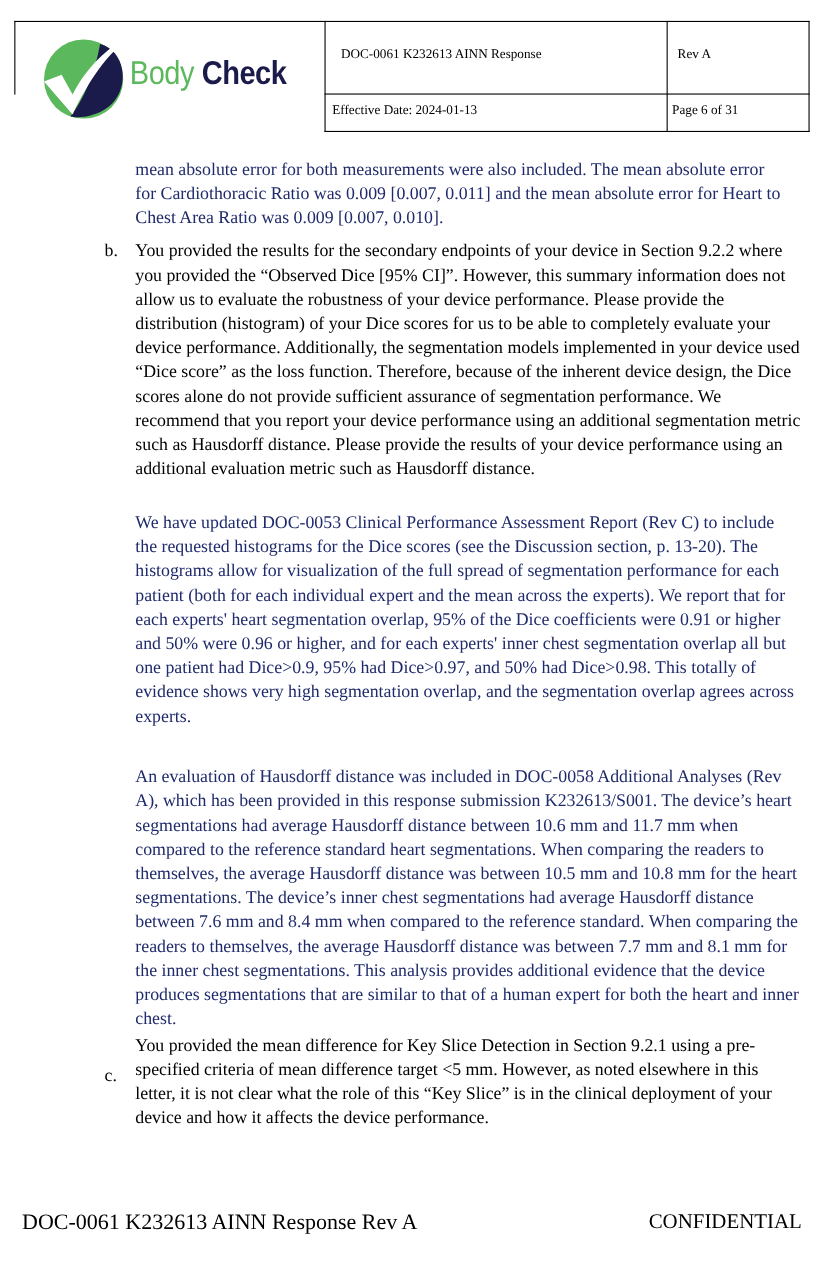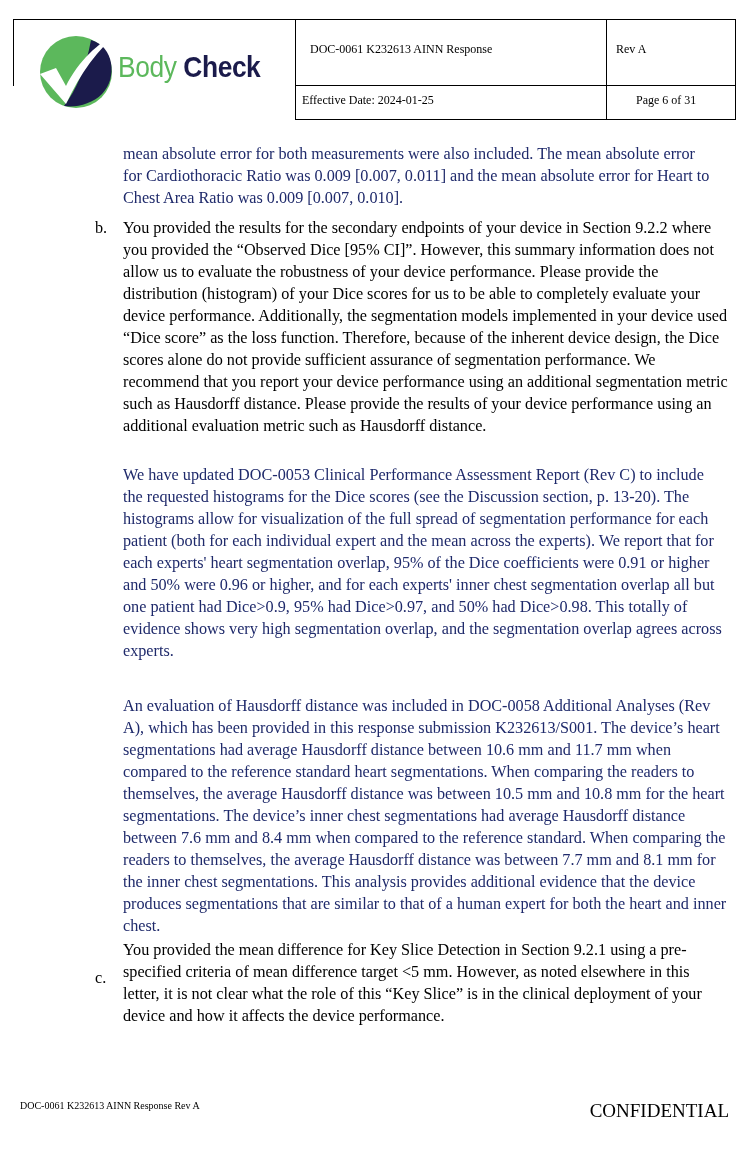--- a/index.html
+++ b/index.html
@@ -10,21 +10,21 @@
   .vline { position: absolute; background: #000; width: 1px; }
   .logo { position: absolute; left: 36px; top: 28px; width: 240px; height: 80px; }
   .logo-text { position: absolute; left: 82px; top: 22px; font-family: "Liberation Sans", sans-serif;
                font-size: 30px; letter-spacing: -0.5px; white-space: nowrap; transform: scaleX(0.88); transform-origin: left center; }
   .logo-body { color: #5cb85c; }
   .logo-check { color: #1b1b4b; font-weight: bold; }
   .hcell { position: absolute; font-size: 12px; white-space: nowrap; }
   .para { position: absolute; font-size: 16.2px; line-height: 22px; }
   .navy { color: #1f2a6b; }
   .item-label { position: absolute; font-size: 16.2px; line-height: 22px; }
-  .footer-left { position: absolute; left: 20px; top: 1100px; font-size: 10px; white-space: nowrap; text-align: right; }
+  .footer-left { position: absolute; left: 20px; top: 1100px; font-size: 20px; white-space: nowrap; text-align: right; }
   .footer-right { position: absolute; right: 20px; top: 1100px; font-size: 19px; white-space: nowrap; }
 </style>
 </head>
 <body>
 
 <div class="header">
 
   <div class="hline" style="left:13px; top:19px; width:723px;"></div>
   <div class="vline" style="left:13px; top:19px; height:67px;"></div>
   <div class="vline" style="left:295px; top:19px; height:101px;"></div>
@@ -40,22 +40,22 @@
       <path d="M4 46 L 20 40 L 30 58 C 42 34, 62 14, 84 4 C 62 20, 44 46, 30 76 Z" fill="#ffffff"></path>
     </svg>
     <div class="logo-text">
       <span class="logo-body">Body</span>
       <span class="logo-check">Check</span>
     </div>
   </div>
 
   <div class="hcell" style="left:310px; top:42px;">DOC-0061 K232613 AINN Response</div>
   <div class="hcell" style="left:616px; top:42px;">Rev A</div>
-  <div class="hcell" style="left:302px; top:93px;">Effective Date: 2024-01-25</div>
-  <div class="hcell" style="left:636px; top:93px;">Page 6 of 31</div>
+  <div class="hcell" style="left:302px; top:93px;">Effective Date: 2024-01-13</div>
+  <div class="hcell" style="left:611px; top:93px;">Page 6 of 31</div>
 </div>
 
 <div>
   <div class="para navy" style="left:123px; top:143px; width:590px;">mean absolute error for both measurements were also included. The mean absolute error for Cardiothoracic Ratio was 0.009 [0.007, 0.011] and the mean absolute error for Heart to Chest Area Ratio was 0.009 [0.007, 0.010].</div>
 
   <div class="item-label" style="left:95px; top:217px;">b.</div>
   <div class="para" style="left:123px; top:217px; width:606px;">You provided the results for the secondary endpoints of your device in Section 9.2.2 where you provided the “Observed Dice [95% CI]”. However, this summary information does not allow us to evaluate the robustness of your device performance. Please provide the distribution (histogram) of your Dice scores for us to be able to completely evaluate your device performance. Additionally, the segmentation models implemented in your device used “Dice score” as the loss function. Therefore, because of the inherent device design, the Dice scores alone do not provide sufficient assurance of segmentation performance. We recommend that you report your device performance using an additional segmentation metric such as Hausdorff distance. Please provide the results of your device performance using an additional evaluation metric such as Hausdorff distance.</div>
 
   <div class="para navy" style="left:123px; top:464px; width:600px;">We have updated DOC-0053 Clinical Performance Assessment Report (Rev C) to include the requested histograms for the Dice scores (see the Discussion section, p. 13-20). The histograms allow for visualization of the full spread of segmentation performance for each patient (both for each individual expert and the mean across the experts). We report that for each experts' heart segmentation overlap, 95% of the Dice coefficients were 0.91 or higher and 50% were 0.96 or higher, and for each experts' inner chest segmentation overlap all but one patient had Dice&gt;0.9, 95% had Dice&gt;0.97, and 50% had Dice&gt;0.98. This totally of evidence shows very high segmentation overlap, and the segmentation overlap agrees across experts.</div>
 

